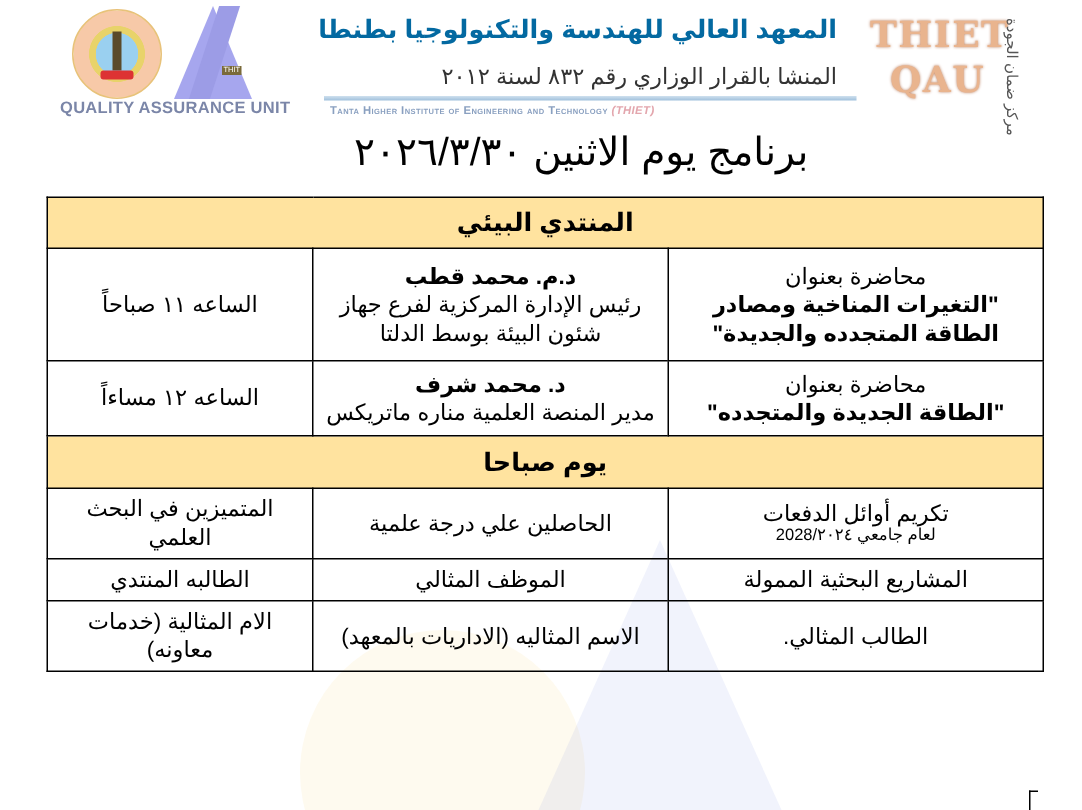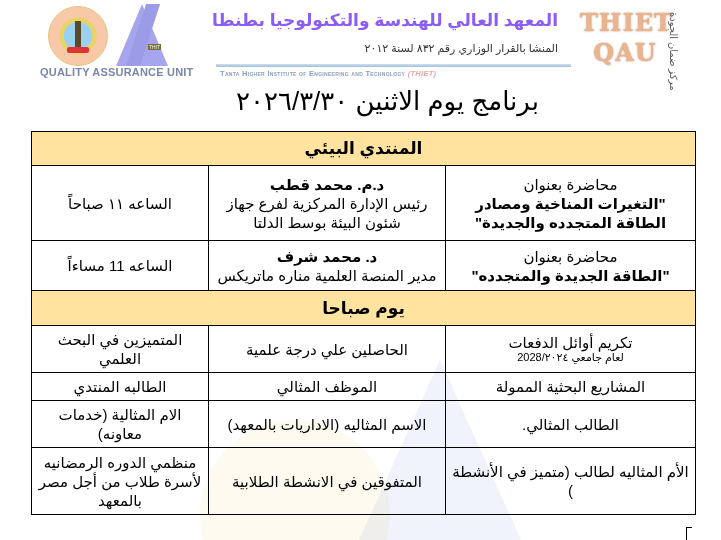--- a/index.html
+++ b/index.html
@@ -25,22 +25,22 @@
     border: 1px solid #e8c27a; }
   .seal-tower { position: absolute; left: 26px; top: 14px; width: 6px; height: 26px; background: #5a4a2a; }
   .seal-band { position: absolute; left: 18px; top: 40px; width: 22px; height: 6px; background: #d33; border-radius: 2px; }
   .big-a { position: absolute; left: 88px; top: 4px; width: 0; height: 0;
     border-left: 26px solid transparent; border-right: 26px solid transparent;
     border-bottom: 62px solid #a6a6ee; }
   .big-a-slab { position: absolute; left: 108px; top: 4px; width: 14px; height: 62px; background: #9c9ce6; transform: skewX(-18deg); }
   .a-thit { position: absolute; left: 120px; top: 44px; font-size: 5px; color: #fff; background: #7a6a3a; padding: 0 1px; }
   .qa-label { position: absolute; left: 40px; top: 66px; font-size: 11px; font-weight: bold; color: #7b86a8; letter-spacing: 0.2px; white-space: nowrap; }
 
-  .inst-ar { position: absolute; right: 163px; top: 10px; font-size: 17px; font-weight: bold; color: #8b5cf6; direction: rtl; white-space: nowrap; }
-  .inst-decree { position: absolute; right: 163px; top: 42px; font-size: 11px; color: #333; direction: rtl; white-space: nowrap; }
+  .inst-ar { position: absolute; right: 163px; top: 10px; font-size: 17px; font-weight: bold; color: #0369a1; direction: rtl; white-space: nowrap; }
+  .inst-decree { position: absolute; right: 163px; top: 42px; font-size: 15px; color: #333; direction: rtl; white-space: nowrap; }
   .header-rule { position: absolute; left: 216px; top: 64px; width: 355px; height: 3px; background: linear-gradient(#cfe0ee, #9fc0dc); }
   .inst-en { position: absolute; left: 220px; top: 69px; font-size: 7.5px; font-weight: bold; color: #8aa0c0; letter-spacing: 0.3px; white-space: nowrap; font-variant: small-caps; }
   .inst-en .thiet { color: #e3a6ad; font-style: italic; }
 
   .thiet-logo { position: absolute; left: 580px; top: 8px; width: 90px; text-align: center;
     font-family: "DejaVu Serif", serif; color: #e9b48e; font-size: 24px; line-height: 30px; font-weight: bold;
     text-shadow: 0 0 2px #b97c5c; letter-spacing: 1px; }
   .qau-vert { position: absolute; left: 668px; top: 12px; font-size: 10px; color: #555; writing-mode: vertical-rl; direction: rtl; white-space: nowrap; }
 
   
@@ -118,21 +118,21 @@
 
   <tr style="height:50px">
     <td>
       <div>محاضرة بعنوان</div>
       <div style="font-weight:bold">"الطاقة الجديدة والمتجدده"</div>
     </td>
     <td>
       <div style="font-weight:bold">د. محمد شرف</div>
       <div>مدير المنصة العلمية مناره ماتريكس</div>
     </td>
-    <td>الساعه 11 مساءاً</td>
+    <td>الساعه ١٢ مساءاً</td>
   </tr>
 
   <tr>
     <td class="band" colspan="3" style="height:26px">يوم صباحا</td>
   </tr>
 
   <tr style="height:35px">
     <td style="line-height:17px">
       <div>تكريم أوائل الدفعات</div>
       <span class="small-line">لعام جامعي 2028/٢٠٢٤</span>
@@ -146,22 +146,17 @@
     <td>الموظف المثالي</td>
     <td>الطالبه المنتدي</td>
   </tr>
 
   <tr style="height:43px">
     <td>الطالب المثالي.</td>
     <td>الاسم المثاليه (الاداريات بالمعهد)</td>
     <td>الام المثالية (خدمات معاونه)</td>
   </tr>
 
-  <tr style="height:67px">
-    <td>الأم المثاليه لطالب (متميز في الأنشطة )</td>
-    <td>المتفوقين في الانشطة الطلابية</td>
-    <td>منظمي الدوره الرمضانيه لأسرة طلاب من أجل مصر بالمعهد</td>
-  </tr>
 
 </tbody>
   </table>
 
 <div class="cursor-mark"></div>
 
 </body></html>

